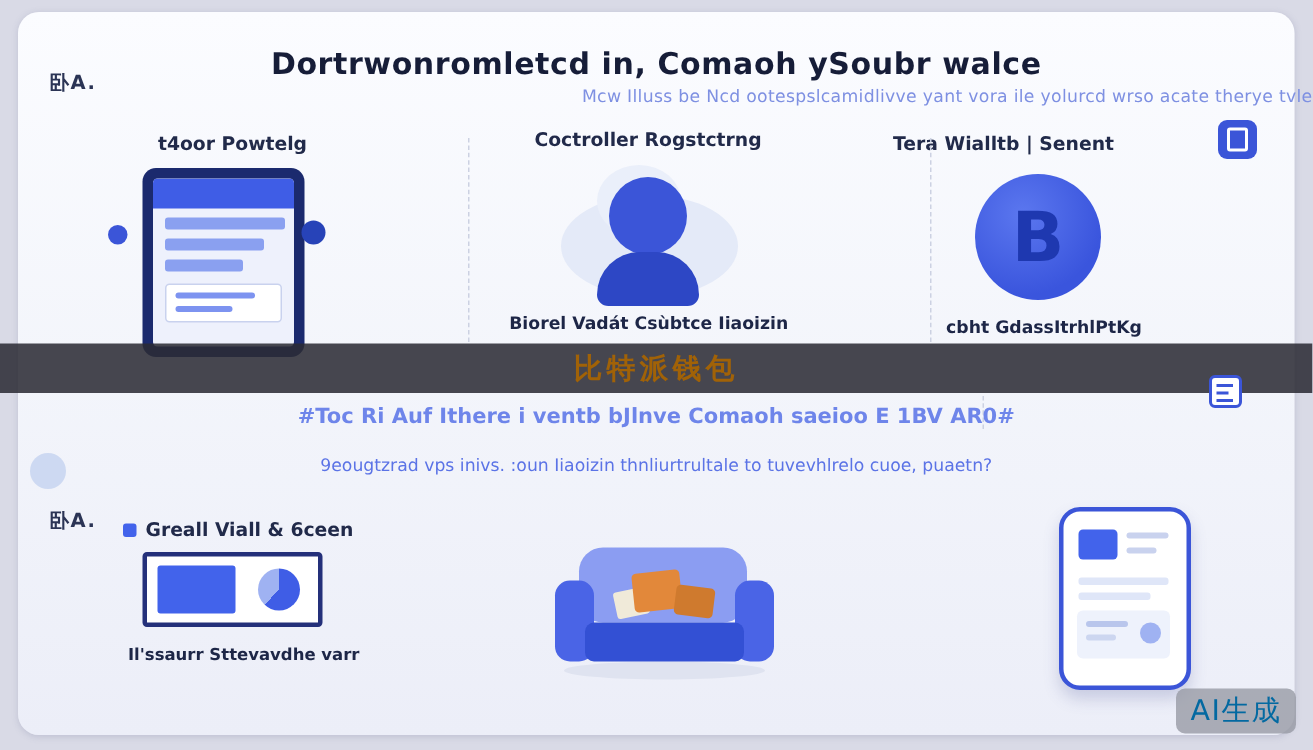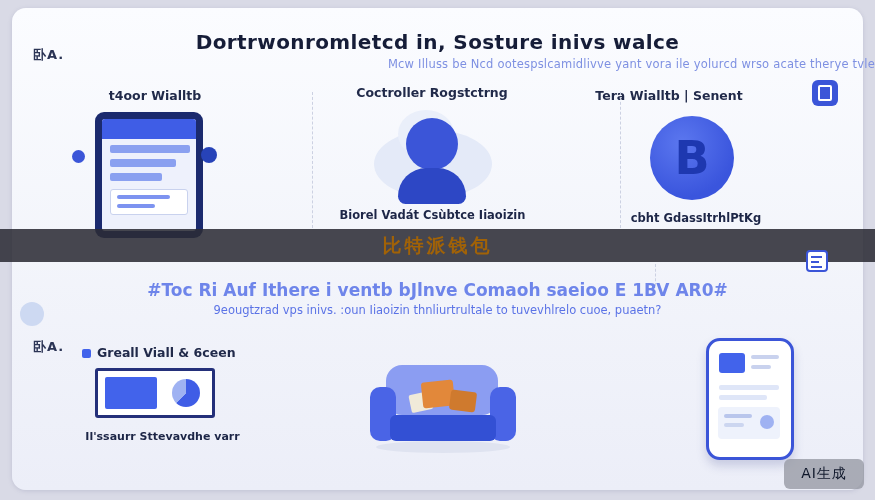--- a/index.html
+++ b/index.html
@@ -66,21 +66,21 @@
   .coin span { font-size: 46px; font-weight: 700; color: #1e38b0; line-height: 1; }
 
   
   .banner {
     left: 0; top: 229px; width: 875px; height: 33px;
     background: rgba(44,44,53,0.87);
     display: flex; align-items: center; justify-content: center;
   }
   .banner span { color: #a16207; font-size: 19px; font-weight: 700; letter-spacing: 3px; }
 
-  .mid-line1 { left: 0; right: 0; top: 280px; text-align: center; font-size: 17px; font-weight: 600; color: #6e85ea; }
+  .mid-line1 { left: 0; right: 0; top: 270px; text-align: center; font-size: 14px; font-weight: 600; color: #6e85ea; }
   .mid-line2 { left: 0; right: 0; top: 303px; text-align: center; font-size: 11.5px; color: #5b73e6; }
 
   .half-circle { left: 20px; top: 302px; width: 24px; height: 24px; border-radius: 50%; background: #cdd9f2; }
 
   
   .screen-card {
     left: 95px; top: 368px; width: 120px; height: 50px;
     background: #ffffff; border: 3px solid #24307a; border-radius: 3px;
   }
   .sc-blue { position: absolute; left: 7px; top: 6px; width: 52px; height: 32px; background: #4263eb; border-radius: 2px; }
@@ -118,36 +118,36 @@
   .doc-icon { left: 806px; top: 250px; width: 22px; height: 22px; background: #ffffff; border: 2px solid #3b55d8; border-radius: 4px; }
   .doc-icon .ln { position: absolute; left: 3px; width: 11px; height: 2px; background: #3b55d8; }
 
   .mini-bullet { left: 82px; top: 349px; width: 9px; height: 9px; border-radius: 2px; background: #4263eb; }
 
   .watermark {
     left: 784px; top: 459px; width: 80px; height: 30px;
     background: rgba(150,153,163,0.78); border-radius: 6px;
     display: flex; align-items: center; justify-content: center;
   }
-  .watermark span { color: #0f172a; font-size: 14px; letter-spacing: 1px; }
+  .watermark span { color: #0369a1; font-size: 19px; letter-spacing: 1px; }
 </style>
 </head>
 <body>
 
 <div class="canvas">
   <div class="card"></div>
 
   <div class="abs glyph" style="left:33px; top:46px;">卧A.</div>
-  <div class="abs page-title">Dortrwonromletcd in, Sosture inivs walce</div>
+  <div class="abs page-title">Dortrwonromletcd in, Comaoh ySoubr walce</div>
   <div class="abs page-subtitle">Mcw Illuss be Ncd ootespslcamidlivve yant vora ile yolurcd wrso acate therye tvle</div>
   <div class="abs app-icon">
       <div class="inner"></div>
     </div>
 
-  <div class="abs feat-heading ctr" style="left:85px; top:88px; width:140px;">t4oor Wialltb</div>
+  <div class="abs feat-heading ctr" style="left:85px; top:88px; width:140px;">t4oor Powtelg</div>
   <div class="abs feat-heading ctr" style="left:348px; top:85px; width:168px;">Coctroller Rogstctrng</div>
   <div class="abs feat-heading ctr" style="left:589px; top:88px; width:160px;">Tera Wialltb | Senent</div>
 
   <div class="abs divider-v" style="left:312px; top:92px; height:136px;"></div>
   <div class="abs divider-v" style="left:620px; top:92px; height:136px;"></div>
 
   <div class="abs tablet">
     <div class="tablet-screen">
       <div class="t-header"></div>
       <div class="t-bar w2"></div>

